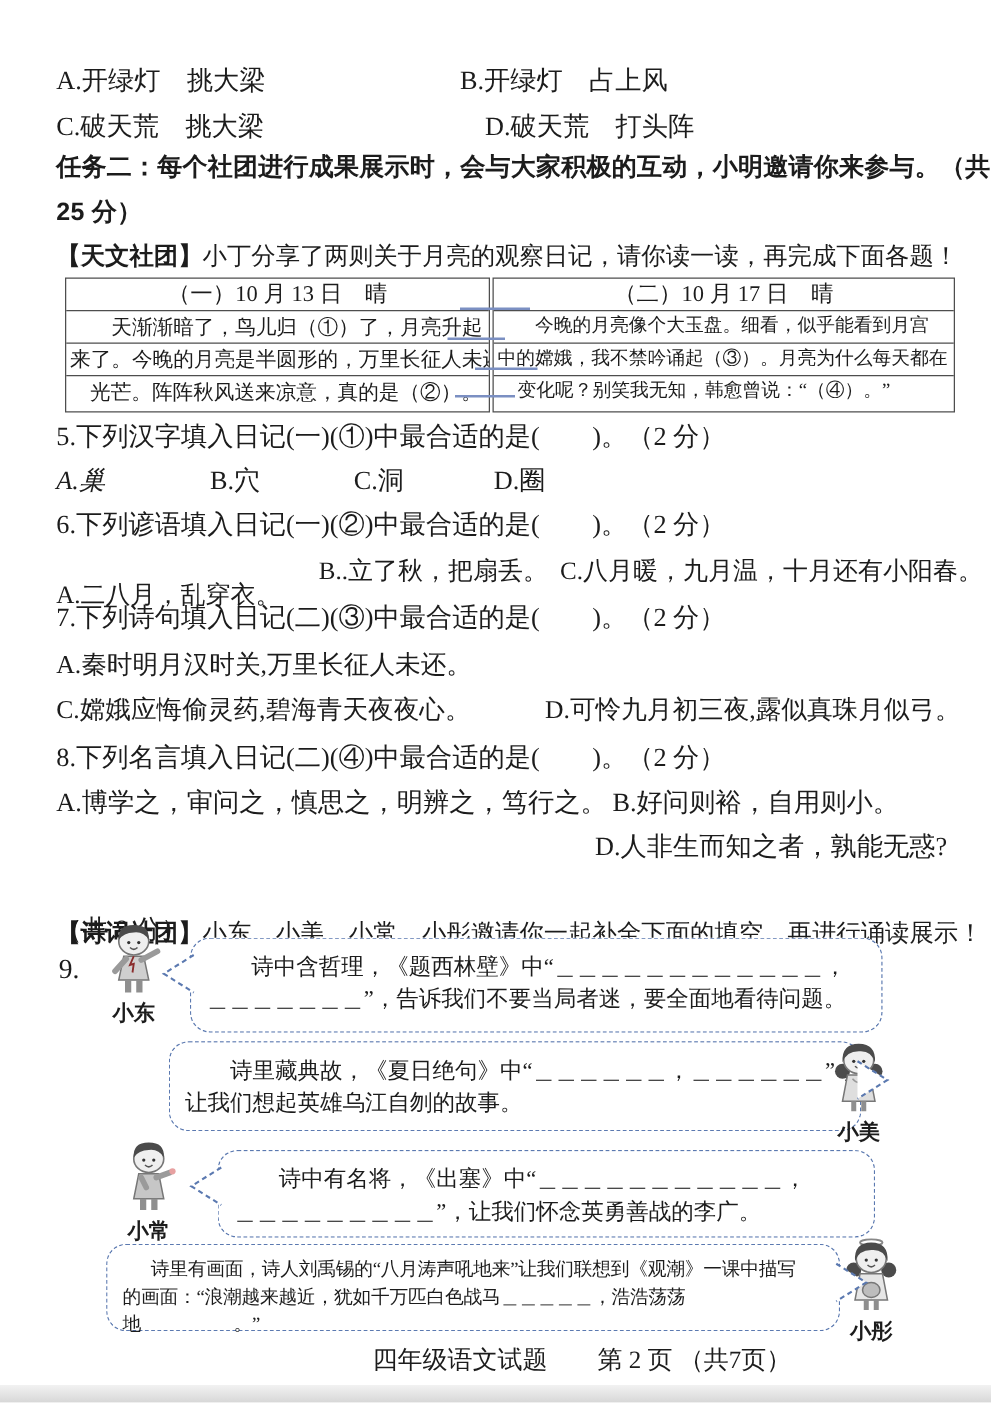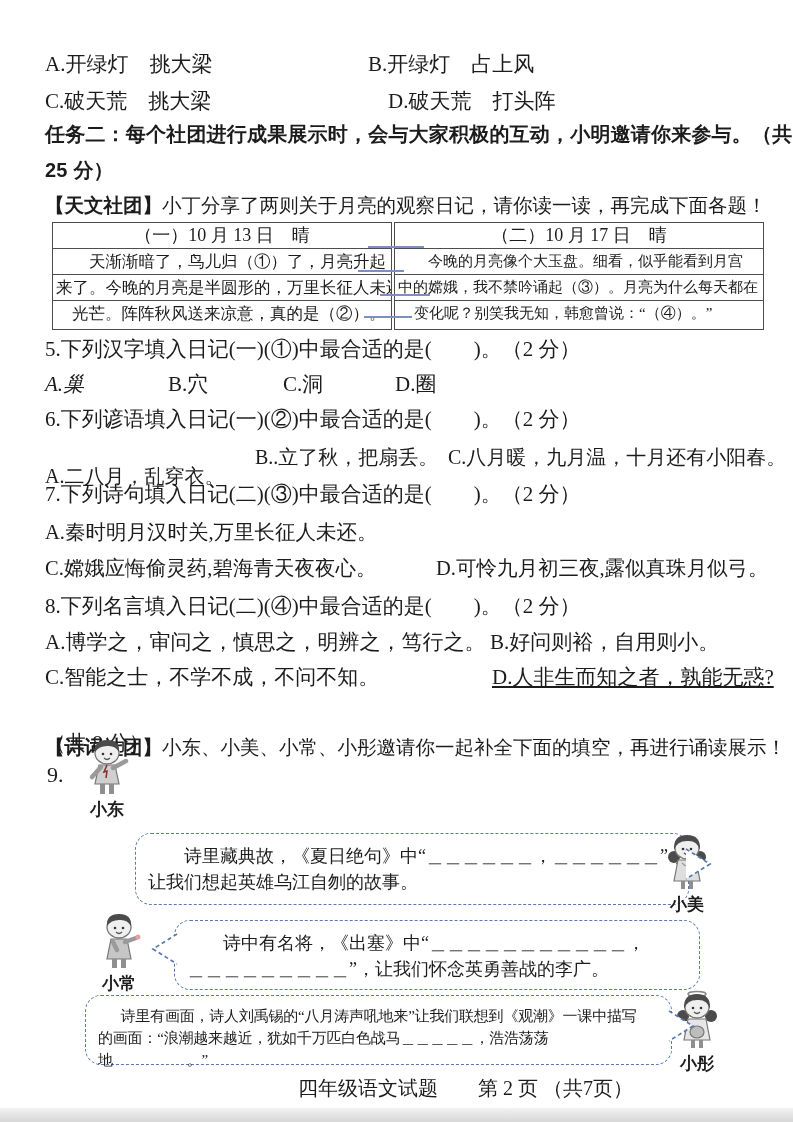--- a/index.html
+++ b/index.html
@@ -97,22 +97,21 @@
   <div class="t opt20" style="left:448px;top:445px;">C.八月暖，九月温，十月还有小阳春。</div>
 
   <div class="t stem" style="left:45px;top:482px;">7.下列诗句填入日记(二)(③)中最合适的是(　　)。（2 分）</div>
   <div class="t opt205" style="left:45px;top:520px;">A.秦时明月汉时关,万里长征人未还。</div>
   <div class="t opt205" style="left:45px;top:556px;">C.嫦娥应悔偷灵药,碧海青天夜夜心。</div>
   <div class="t opt205" style="left:436px;top:556px;">D.可怜九月初三夜,露似真珠月似弓。</div>
 
   <div class="t stem" style="left:45px;top:594px;">8.下列名言填入日记(二)(④)中最合适的是(　　)。（2 分）</div>
   <div class="t opt" style="left:45px;top:630px;">A.博学之，审问之，慎思之，明辨之，笃行之。</div>
   <div class="t opt" style="left:490px;top:630px;">B.好问则裕，自用则小。</div>
-  <div class="t opt" style="left:45px;top:665px;">C.智能之士，不学不成，不问不知。</div>
-  <div class="t opt" style="left:492px;top:665px;text-decoration:underline;">D.人非生而知之者，孰能无惑?</div>
+  <div class="t opt" style="left:476px;top:665px;">D.人非生而知之者，孰能无惑?</div>
 
   <div class="t intro" style="left:45px;top:700px;margin-top:36px;">
     <span class="club">【诗词社团】</span><span>小东、小美、小常、小彤邀请你一起补全下面的填空，再进行诵读展示！</span>
   </div>
   <div class="t" style="left:45px;top:731px;font-size:21px;">（共 8 分）</div>
   <div class="t" style="left:47px;top:762px;font-size:22px;">9.</div>
 
   <div class="figure" style="left:76px;top:738px;">
     <svg width="56" height="58" viewBox="0 0 56 58">
       <ellipse cx="28" cy="15" rx="12" ry="11" fill="#efefef" stroke="#777" stroke-width="1.3"></ellipse>
@@ -123,20 +122,27 @@
       <path d="M20 27 L36 27 L40 46 L16 46 Z" fill="#cfcfcf" stroke="#777" stroke-width="1.2"></path>
       <path d="M34 30 L47 23" stroke="#9a9a9a" stroke-width="4.5" stroke-linecap="round"></path>
       <path d="M22 29 L13 39" stroke="#9a9a9a" stroke-width="4.5" stroke-linecap="round"></path>
       <path d="M28 27 L25 34 L28 33 L27 40" stroke="#8a2b2b" stroke-width="1.5" fill="none"></path>
       <rect x="21" y="46" width="5" height="10" fill="#8f8f8f"></rect>
         <rect x="30" y="46" width="5" height="10" fill="#8f8f8f"></rect>
     </svg>
     <div class="fig-label">小东</div>
   </div>
 
+  <div class="bubble" style="left:152px;top:750px;width:552px;height:74px;">
+    <svg class="tail left" viewBox="0 0 30 36">
+      <path d="M28 3 L4 18 L28 33" fill="#ffffff" stroke="#5b79b0" stroke-width="1.7" stroke-dasharray="4 3"></path>
+    </svg>
+    <div class="txt">诗中含哲理，《题西林壁》中“＿＿＿＿＿＿＿＿＿＿＿＿，
+＿＿＿＿＿＿＿”，告诉我们不要当局者迷，要全面地看待问题。</div>
+  </div>
 
   <div class="bubble" style="left:95px;top:833px;width:552px;height:70px;margin-left:40px;">
     <svg class="tail right" viewBox="0 0 30 36">
       <path d="M28 3 L4 18 L28 33" fill="#ffffff" stroke="#5b79b0" stroke-width="1.7" stroke-dasharray="4 3"></path>
     </svg>
     <div class="txt">诗里藏典故，《夏日绝句》中“＿＿＿＿＿＿，＿＿＿＿＿＿”，
 让我们想起英雄乌江自刎的故事。</div>
   </div>
 
   <div class="figure" style="left:656px;top:833px;">

